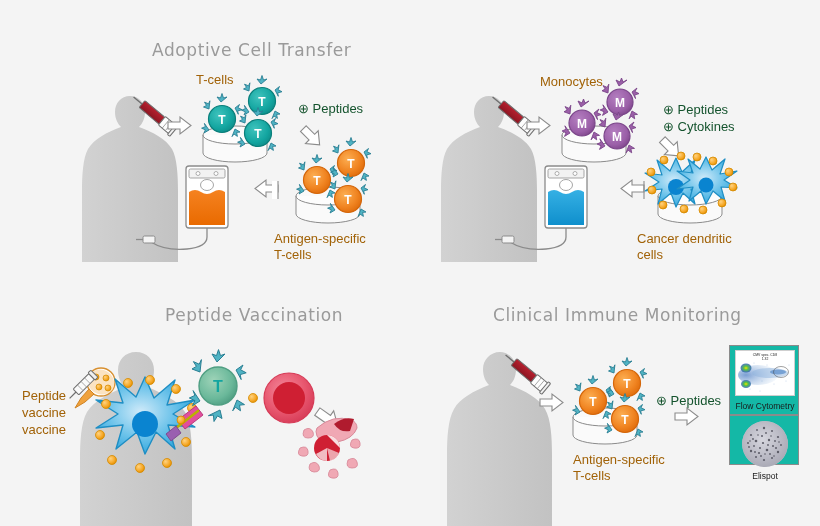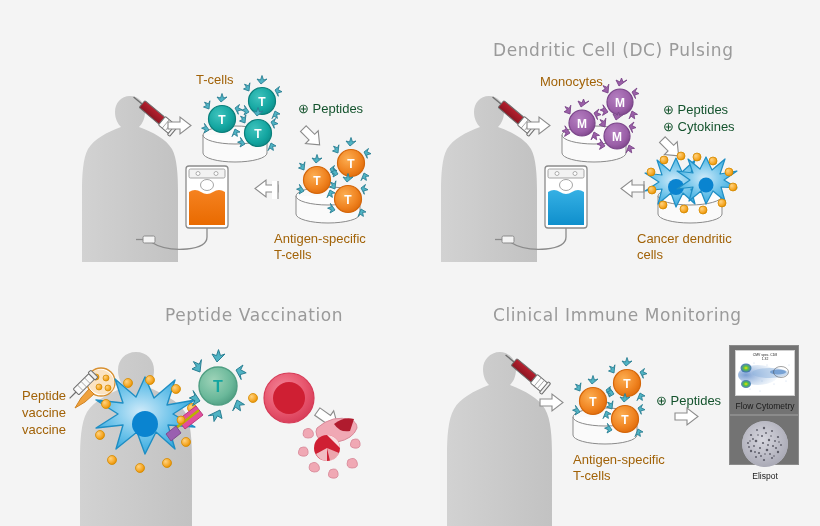--- a/index.html
+++ b/index.html
@@ -35,21 +35,21 @@
     color:#14532d;
     white-space:nowrap;
     line-height:18px;
   }
   .plus-row .sym{font-size:13px;}
   svg{display:block;overflow:visible;}
   .svgwrap{position:absolute;left:0;top:0;width:820px;height:526px;pointer-events:none;}
   .assaybox{
     position:absolute;
     border:1px solid #8b8b8b;
-    background:#737373;
+    background:#14b8a6;
     box-sizing:border-box;
   }
   .assay-caption{
     position:absolute;
     font-family:"Liberation Sans", sans-serif;
     font-size:8.5px;
     color:#1a1a1a;
     text-align:center;
     white-space:nowrap;
   }
@@ -75,21 +75,21 @@
     border-radius:50%;
     background:#bdbdc6;
     overflow:hidden;
   }
 </style>
 </head>
 <body>
 
 <div class="stage">
 
-  <div class="panel-title" style="left:493px;top:40px;">Dendritic Cell (DC) Pulsing</div>
+  <div class="panel-title" style="left:152px;top:40px;">Adoptive Cell Transfer</div>
   <div class="panel-title" style="left:493px;top:305px;">Clinical Immune Monitoring</div>
   <div class="panel-title" style="left:165px;top:305px;">Peptide Vaccination</div>
 
   <div class="lbl" style="left:196px;top:72px;">T-cells</div>
 
   <div class="lbl" style="left:274px;top:231px;">Antigen-specific</div>
   <div class="lbl" style="left:274px;top:247px;">T-cells</div>
 
   <div class="lbl" style="left:540px;top:74px;">Monocytes</div>
 

